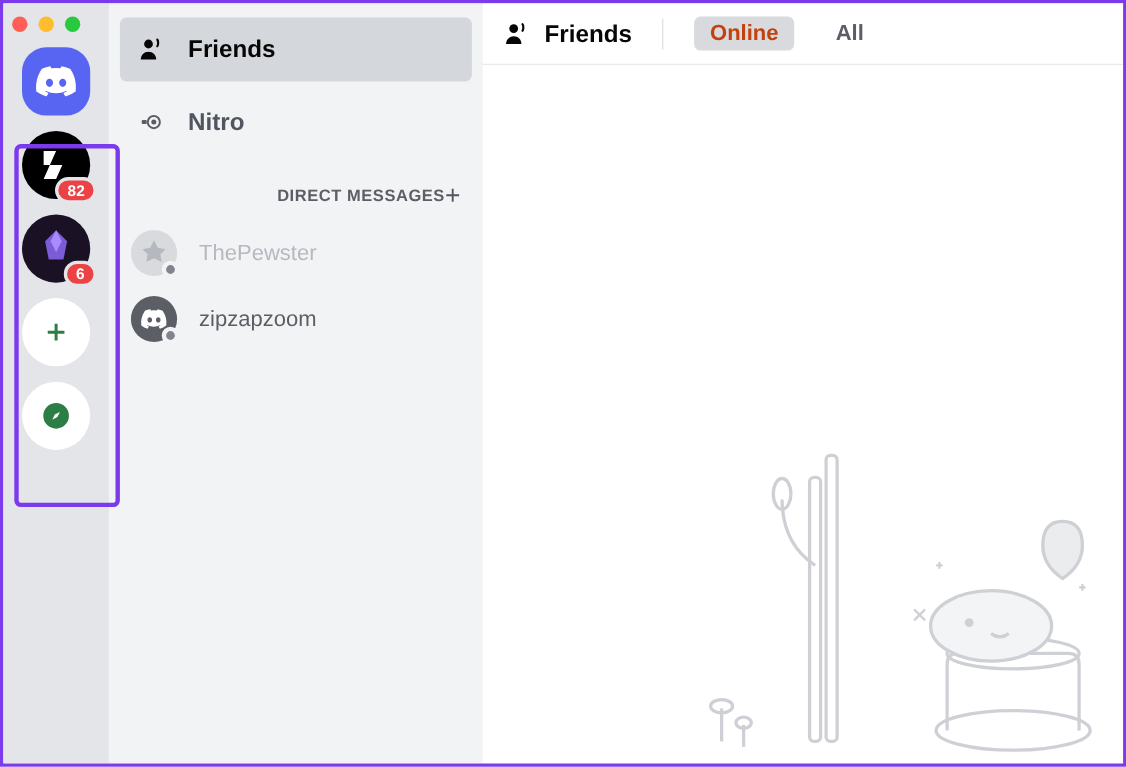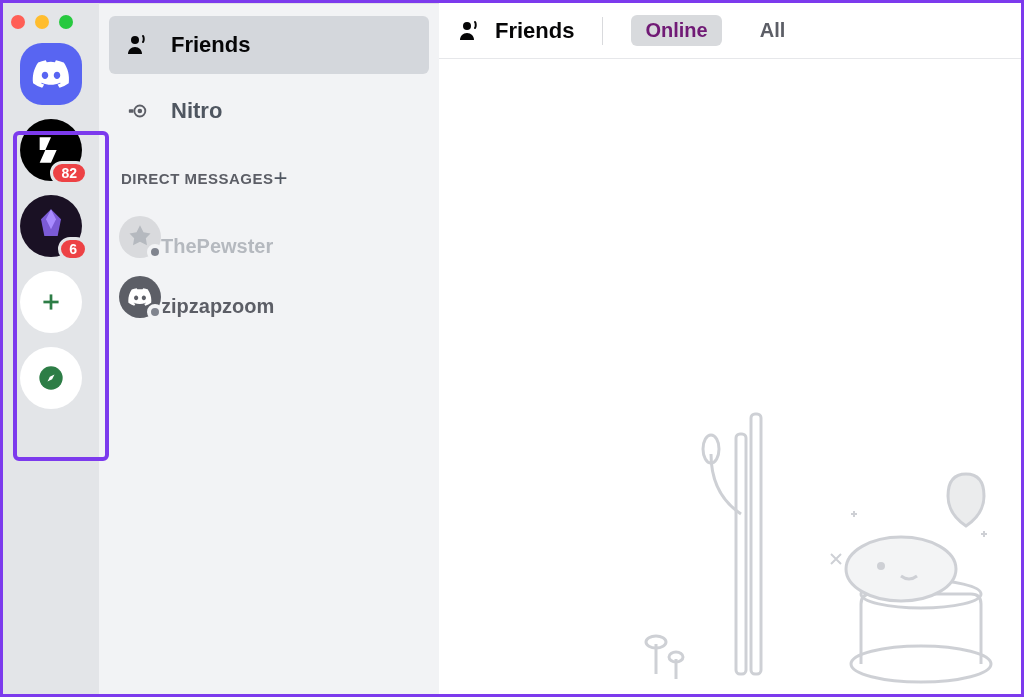--- a/index.html
+++ b/index.html
@@ -107,45 +107,45 @@
     font-size:22px;
     font-weight:600;
   }
   .nav-row.active {
     background:#d4d7dc;
     color:#060607;
   }
   .section-header {
     display:flex;
     align-items:center;
-    justify-content:flex-start;
+    justify-content:flex-end;
     padding: 20px 20px 8px 22px;
     color:#5c5e66;
     font-size:15px;
     font-weight:700;
     letter-spacing:0.5px;
   }
   .plus-small {
     font-size:24px;
     color:#4f5660;
     cursor:pointer;
     font-weight:400;
   }
   .dm-row {
     display:flex;
-    align-items:flex-end;
+    align-items:center;
     height:56px;
     margin:2px 10px;
     padding:0 10px;
     border-radius:6px;
     cursor:pointer;
-    gap:0;
+    gap:20px;
     color:#5c5e66;
     font-size:20px;
-    font-weight:700;
+    font-weight:400;
   }
   .dm-row.faded { color:#b5b9bf; }
   .avatar {
     width:42px;height:42px;border-radius:50%;
     background:#747f8d;
     position:relative;
     display:flex;align-items:center;justify-content:center;
   }
   .avatar.light { background:#d9dadd; }
   .avatar.grey  { background:#c4c7cc; }
@@ -174,21 +174,21 @@
     color:#5c5e66;
   }
   .topbar .title-group { display:flex; align-items:center; gap:10px; font-weight:800; color:#060607; font-size:22px;}
   .topbar .vert-div { width:1px; height:28px; background:#d9dadd; margin:0 4px;}
   .tab {
     padding:4px 14px;
     border-radius:6px;
     cursor:pointer;
     font-weight:600;
   }
-  .tab.active { background:#d8dadd; color:#701a75; }
+  .tab.active { background:#d8dadd; color:#c2410c; }
   .main-body { flex:1; position:relative; overflow:hidden;}
   .illustration {
     position:absolute;
     right:0; bottom:0;
     width:420px; height:300px;
     opacity:0.9;
   }
   
   .icon-friends svg, .icon-nitro svg { display:block; }
 </style>

